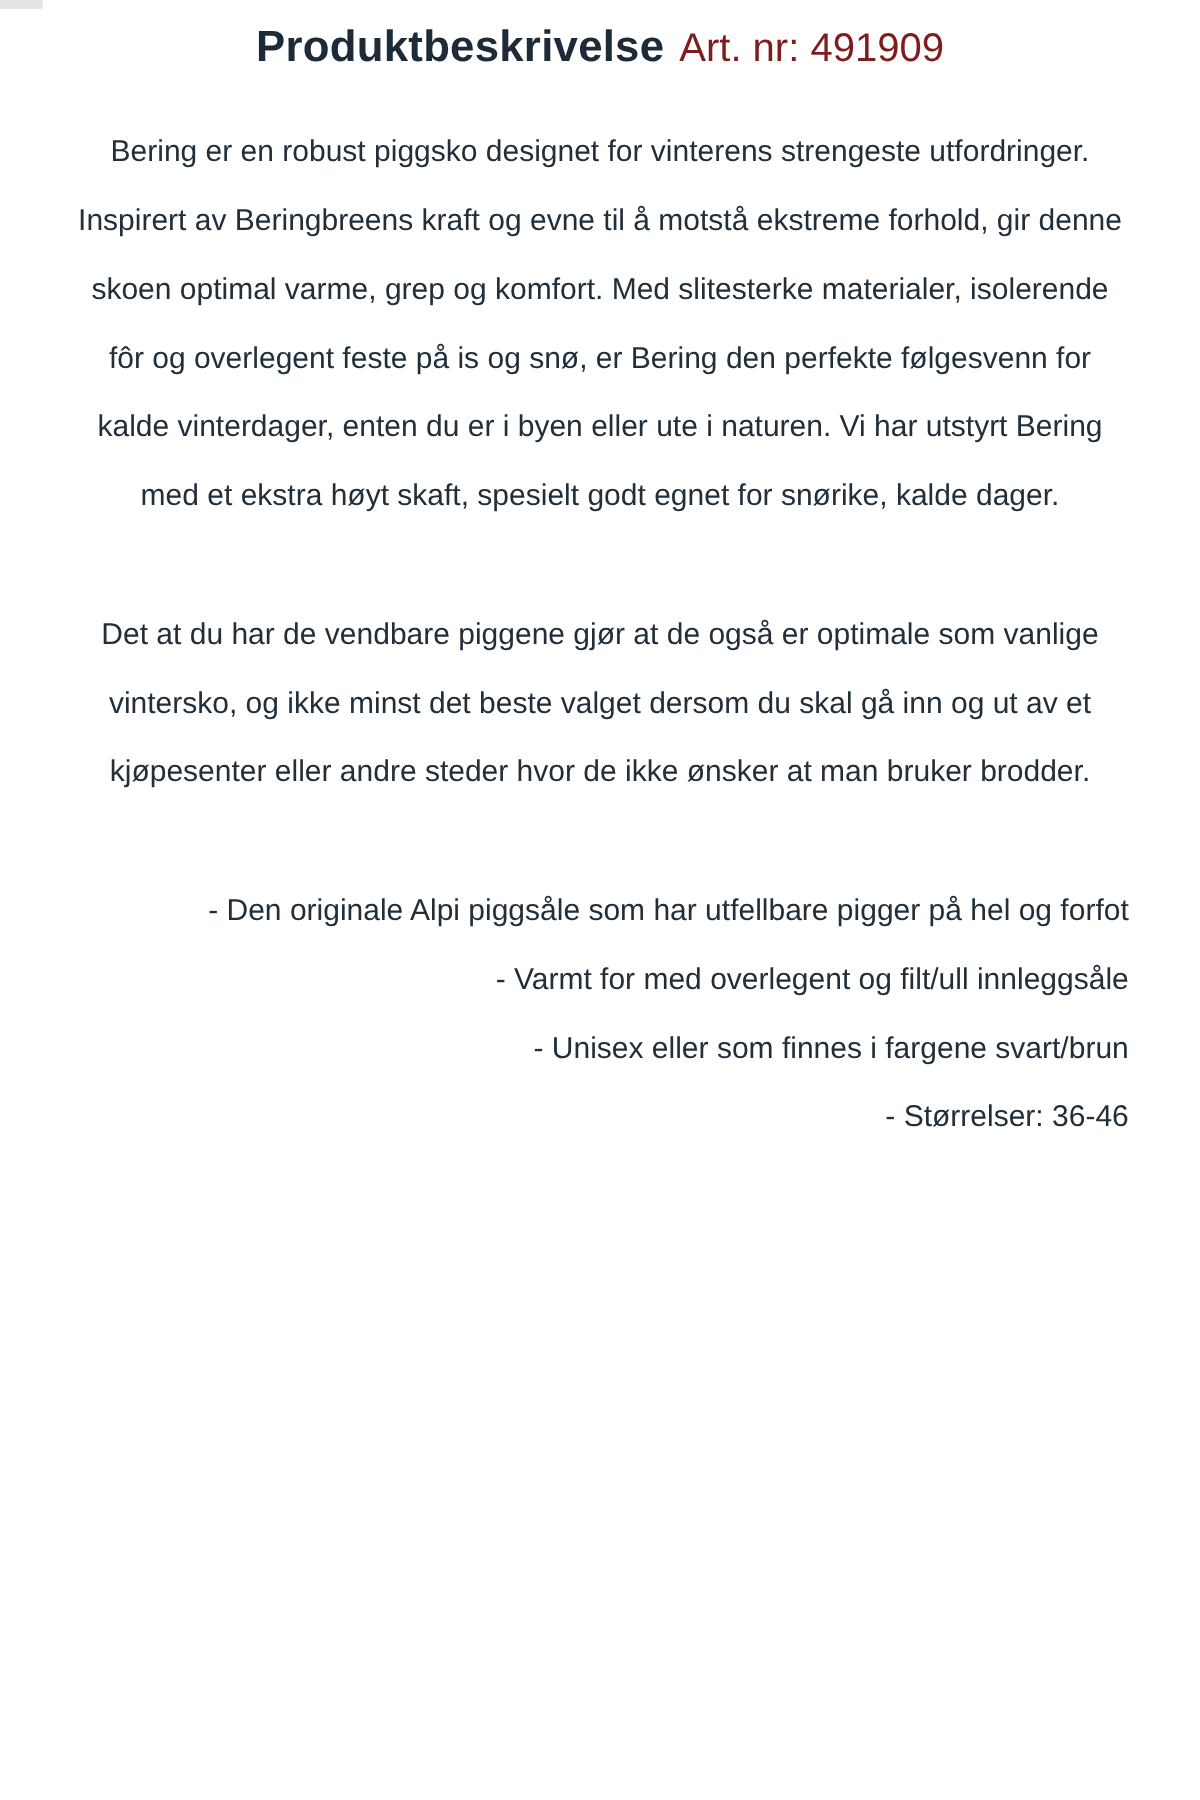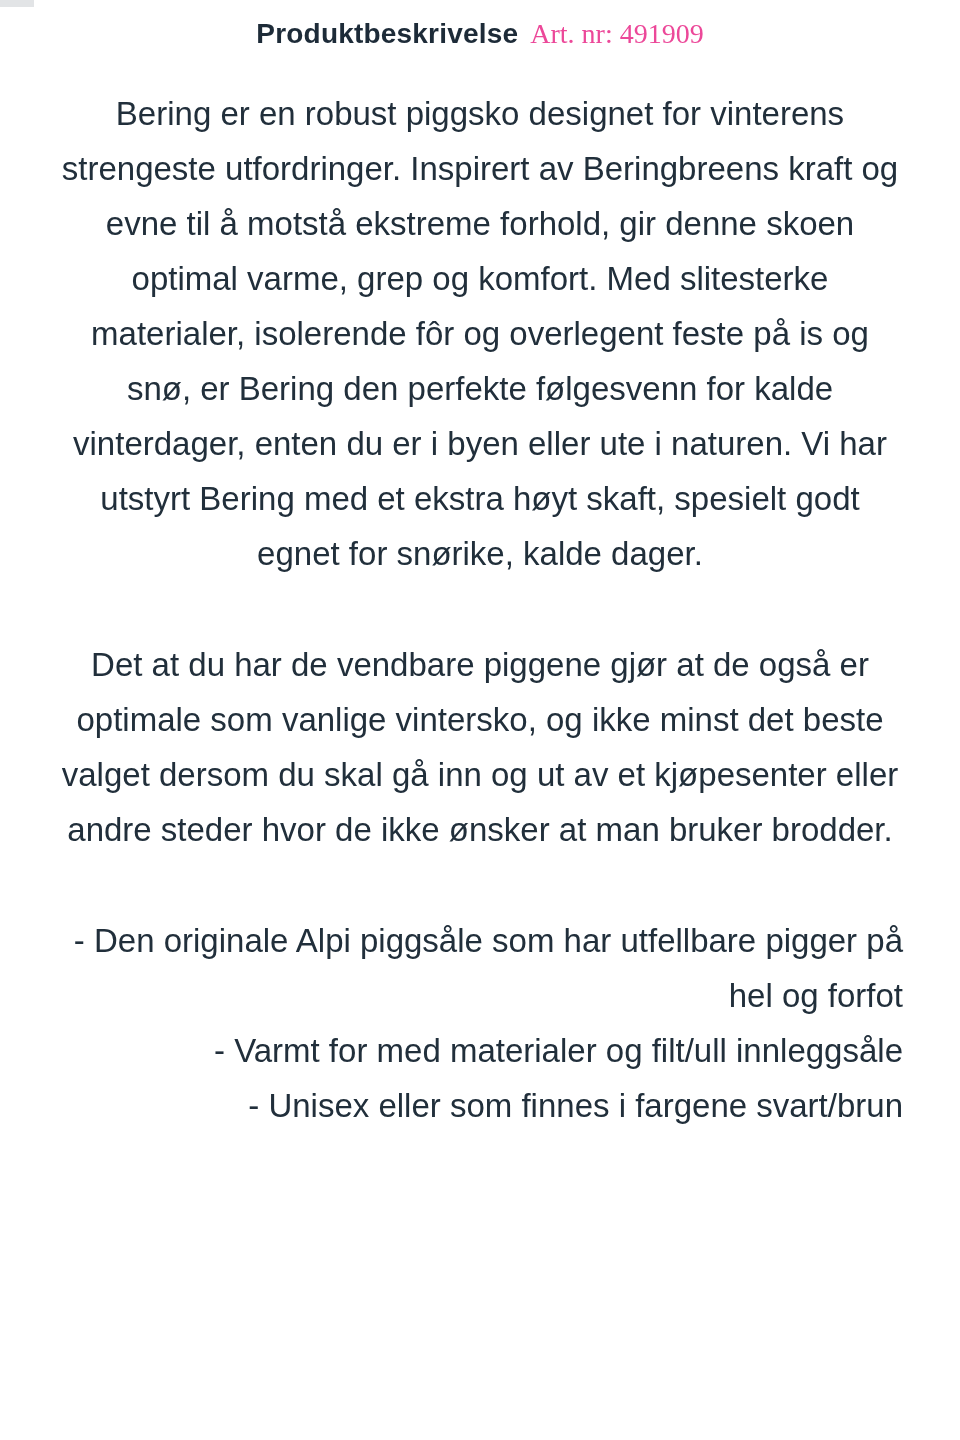--- a/index.html
+++ b/index.html
@@ -31,39 +31,38 @@
       padding: 16px 52px 0 52px;
     }
 
     .header {
       text-align: center;
       margin-top: 2px;
       white-space: nowrap;
     }
 
     .title {
-      font-size: 28px;
+      font-size: 35px;
       font-weight: 700;
       color: #1d2b38;
       letter-spacing: 0.2px;
       text-align: center;
     }
 
     .artnr {
-      font-size: 28px;
+      font-size: 32px;
       font-weight: 400;
-      color: #ec4899;
+      color: #7f1d1d;
       margin-left: 12px;
-      font-family: Liberation Serif, serif;
     }
 
     .content {
       max-width: 846px;
       margin: 36px auto 0 auto;
-      font-size: 33px;
+      font-size: 24px;
       line-height: 55px;
       text-align: center;
       color: #212f3b;
     }
 
     .para {
       margin-bottom: 56px;
     }
 
     .features {
@@ -87,19 +86,20 @@
   </div>
 
   <div class="content">
 
     <p class="para">Bering er en robust piggsko designet for vinterens strengeste utfordringer. Inspirert av Beringbreens kraft og evne til å motstå ekstreme forhold, gir denne skoen optimal varme, grep og komfort. Med slitesterke materialer, isolerende fôr og overlegent feste på is og snø, er Bering den perfekte følgesvenn for kalde vinterdager, enten du er i byen eller ute i naturen. Vi har utstyrt Bering med et ekstra høyt skaft, spesielt godt egnet for snørike, kalde dager.</p>
 
     <p class="para">Det at du har de vendbare piggene gjør at de også er optimale som vanlige vintersko, og ikke minst det beste valget dersom du skal gå inn og ut av et kjøpesenter eller andre steder hvor de ikke ønsker at man bruker brodder.</p>
 
     <div class="features">
       <p class="feature-line">- Den originale Alpi piggsåle som har utfellbare pigger på hel og forfot</p>
-      <p class="feature-line">- Varmt for med materialer og filt/ull innleggsåle</p>
+      <p class="feature-line">- Varmt for med overlegent og filt/ull innleggsåle</p>
       <p class="feature-line">- Unisex eller som finnes i fargene svart/brun</p>
+      <p class="feature-line">- Størrelser: 36-46</p>
     </div>
 
   </div>
 
 </div>
 
 </body></html>

